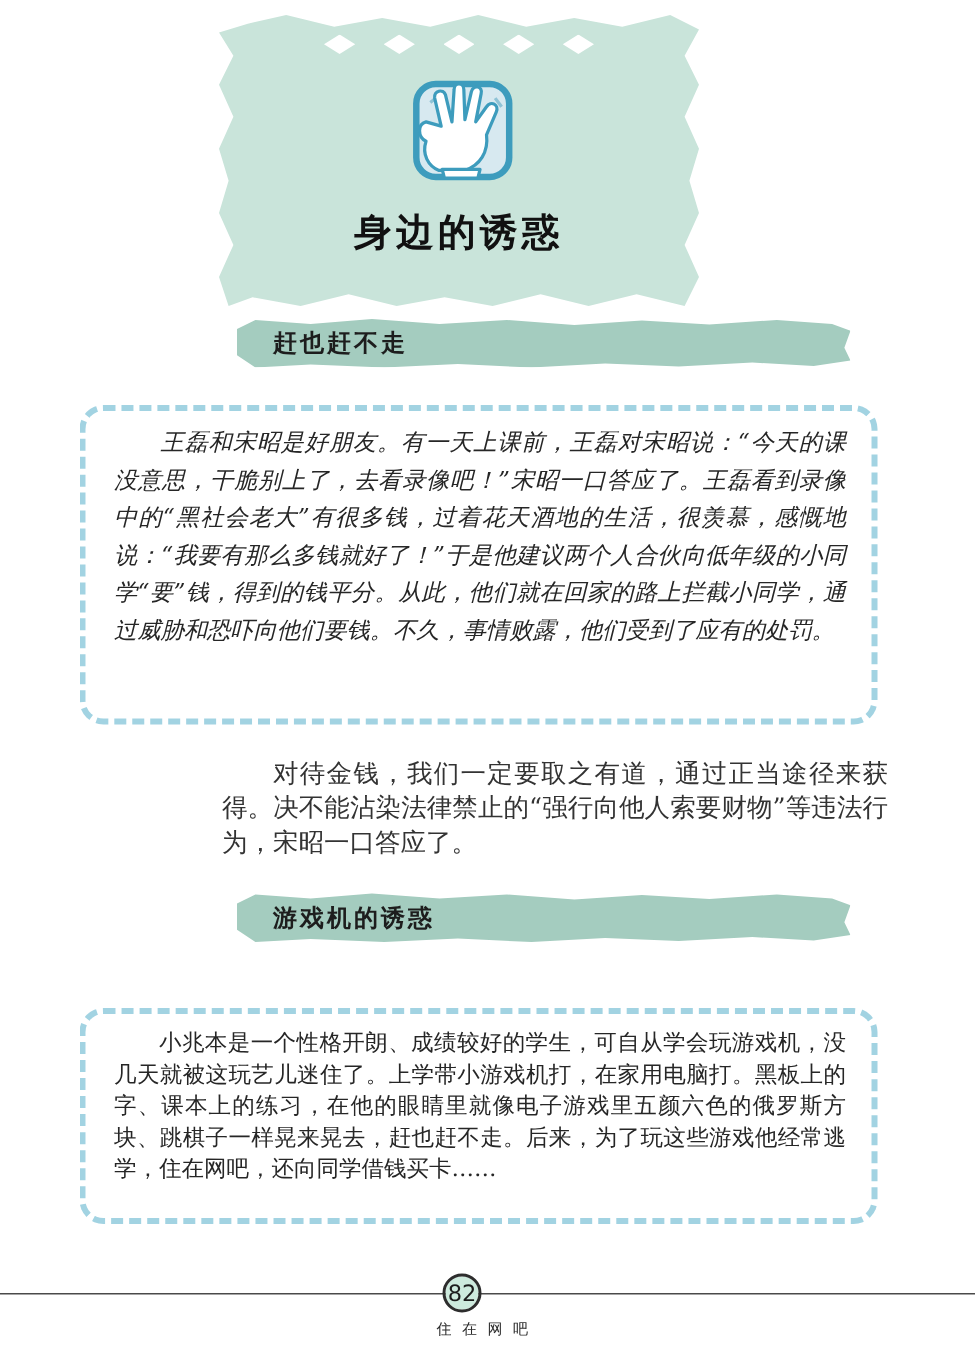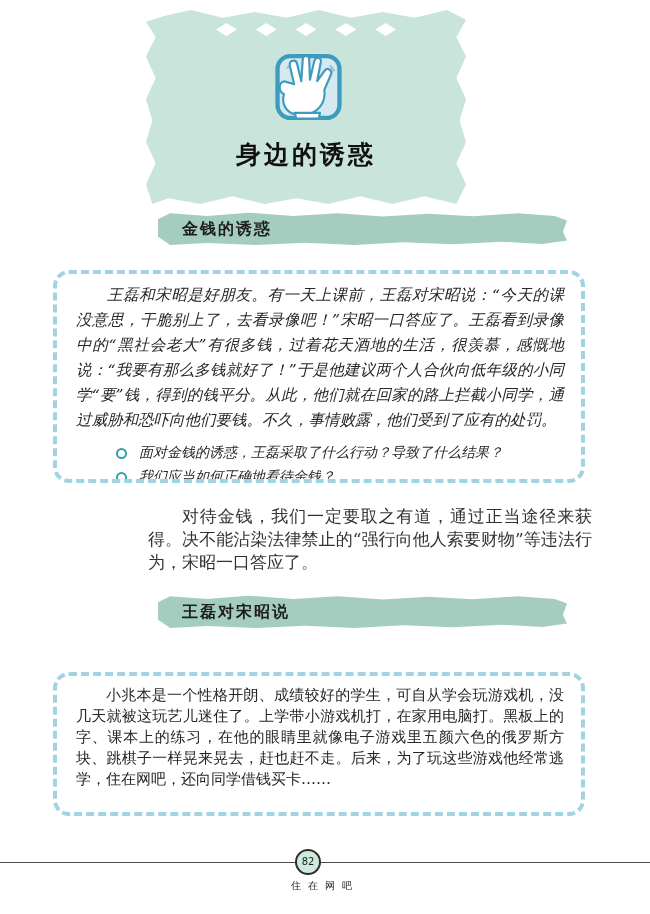--- a/index.html
+++ b/index.html
@@ -66,21 +66,21 @@
     font-family:"DejaVu Serif","Liberation Serif",serif;
     font-size:17px;line-height:23px;color:#333333;
     text-indent:2em;text-align:justify;
   }
   
   .footer-rule{position:absolute;left:0;top:862px;width:650px;border-top:1px solid #4a4a4a;}
   .page-badge{
     position:absolute;left:295px;top:849px;width:26px;height:26px;
     border-radius:50%;background:#cdeadd;border:2px solid #2d2d2d;
     box-sizing:border-box;text-align:center;line-height:22px;
-    font-size:10px;color:#1c1c1c;background-clip:padding-box;
+    font-size:15px;color:#1c1c1c;background-clip:padding-box;
   }
   .unit-title{
     position:absolute;left:0;top:879px;width:650px;text-align:center;
     font-size:10px;letter-spacing:7px;color:#2b2b2b;
     font-family:"DejaVu Sans","Liberation Sans",sans-serif;
   }
 </style>
 </head>
 <body>
 
@@ -99,41 +99,31 @@
         <rect x="7" y="7" width="86" height="86" rx="18" fill="#d7e9f0" stroke="#3d9cbd" stroke-width="6"></rect>
         <path d="M20,24 L30,16 M17,70 L24,78 M80,20 L86,28" stroke="#8fc3d6" stroke-width="3" fill="none"></path>
         <path d="M28,87 C18,83 12,72 16,60 C8,56 8,44 16,42 L30,46 L24,20 C23,13 32,11 34,17 L40,42 L42,12 C42,5 51,5 51,12 L52,40 L58,14 C60,7 69,9 67,16 L62,42 L72,28 C76,22 84,26 81,33 L72,54 C74,70 66,82 52,87 Z" fill="#ffffff" stroke="#3d9cbd" stroke-width="3" stroke-linejoin="round"></path>
         <path d="M31,86 L66,86 L64,94 L33,94 Z" fill="#ffffff" stroke="#3d9cbd" stroke-width="3" stroke-linejoin="round"></path>
       </svg>
     </div>
     <h1 class="banner-title">身边的诱惑</h1>
   </header>
 
   <div class="section-bar bar-money">
-    <span>金钱的诱惑</span>
+    <span>赶也赶不走</span>
   </div>
 
   <section class="dashed-box box-money">
     <p class="story story-money">王磊和宋昭是好朋友。有一天上课前，王磊对宋昭说：“今天的课没意思，干脆别上了，去看录像吧！”宋昭一口答应了。王磊看到录像中的“黑社会老大”有很多钱，过着花天酒地的生活，很羡慕，感慨地说：“我要有那么多钱就好了！”于是他建议两个人合伙向低年级的小同学“要”钱，得到的钱平分。从此，他们就在回家的路上拦截小同学，通过威胁和恐吓向他们要钱。不久，事情败露，他们受到了应有的处罚。</p>
-    <ul class="questions">
-      <li>
-        <span class="qbullet"></span>
-        <span>面对金钱的诱惑，王磊采取了什么行动？导致了什么结果？</span>
-      </li>
-      <li>
-        <span class="qbullet"></span>
-        <span>我们应当如何正确地看待金钱？</span>
-      </li>
-    </ul>
   </section>
 
   <p class="commentary">对待金钱，我们一定要取之有道，通过正当途径来获得。决不能沾染法律禁止的“强行向他人索要财物”等违法行为，宋昭一口答应了。</p>
 
   <div class="section-bar bar-games">
-    <span>王磊对宋昭说</span>
+    <span>游戏机的诱惑</span>
   </div>
 
   <section class="dashed-box box-games">
     <p class="story story-games">小兆本是一个性格开朗、成绩较好的学生，可自从学会玩游戏机，没几天就被这玩艺儿迷住了。上学带小游戏机打，在家用电脑打。黑板上的字、课本上的练习，在他的眼睛里就像电子游戏里五颜六色的俄罗斯方块、跳棋子一样晃来晃去，赶也赶不走。后来，为了玩这些游戏他经常逃学，住在网吧，还向同学借钱买卡……</p>
   </section>
 
   <footer>
     <div class="footer-rule"></div>
     <div class="page-badge">82</div>
     <div class="unit-title">住在网吧</div>

